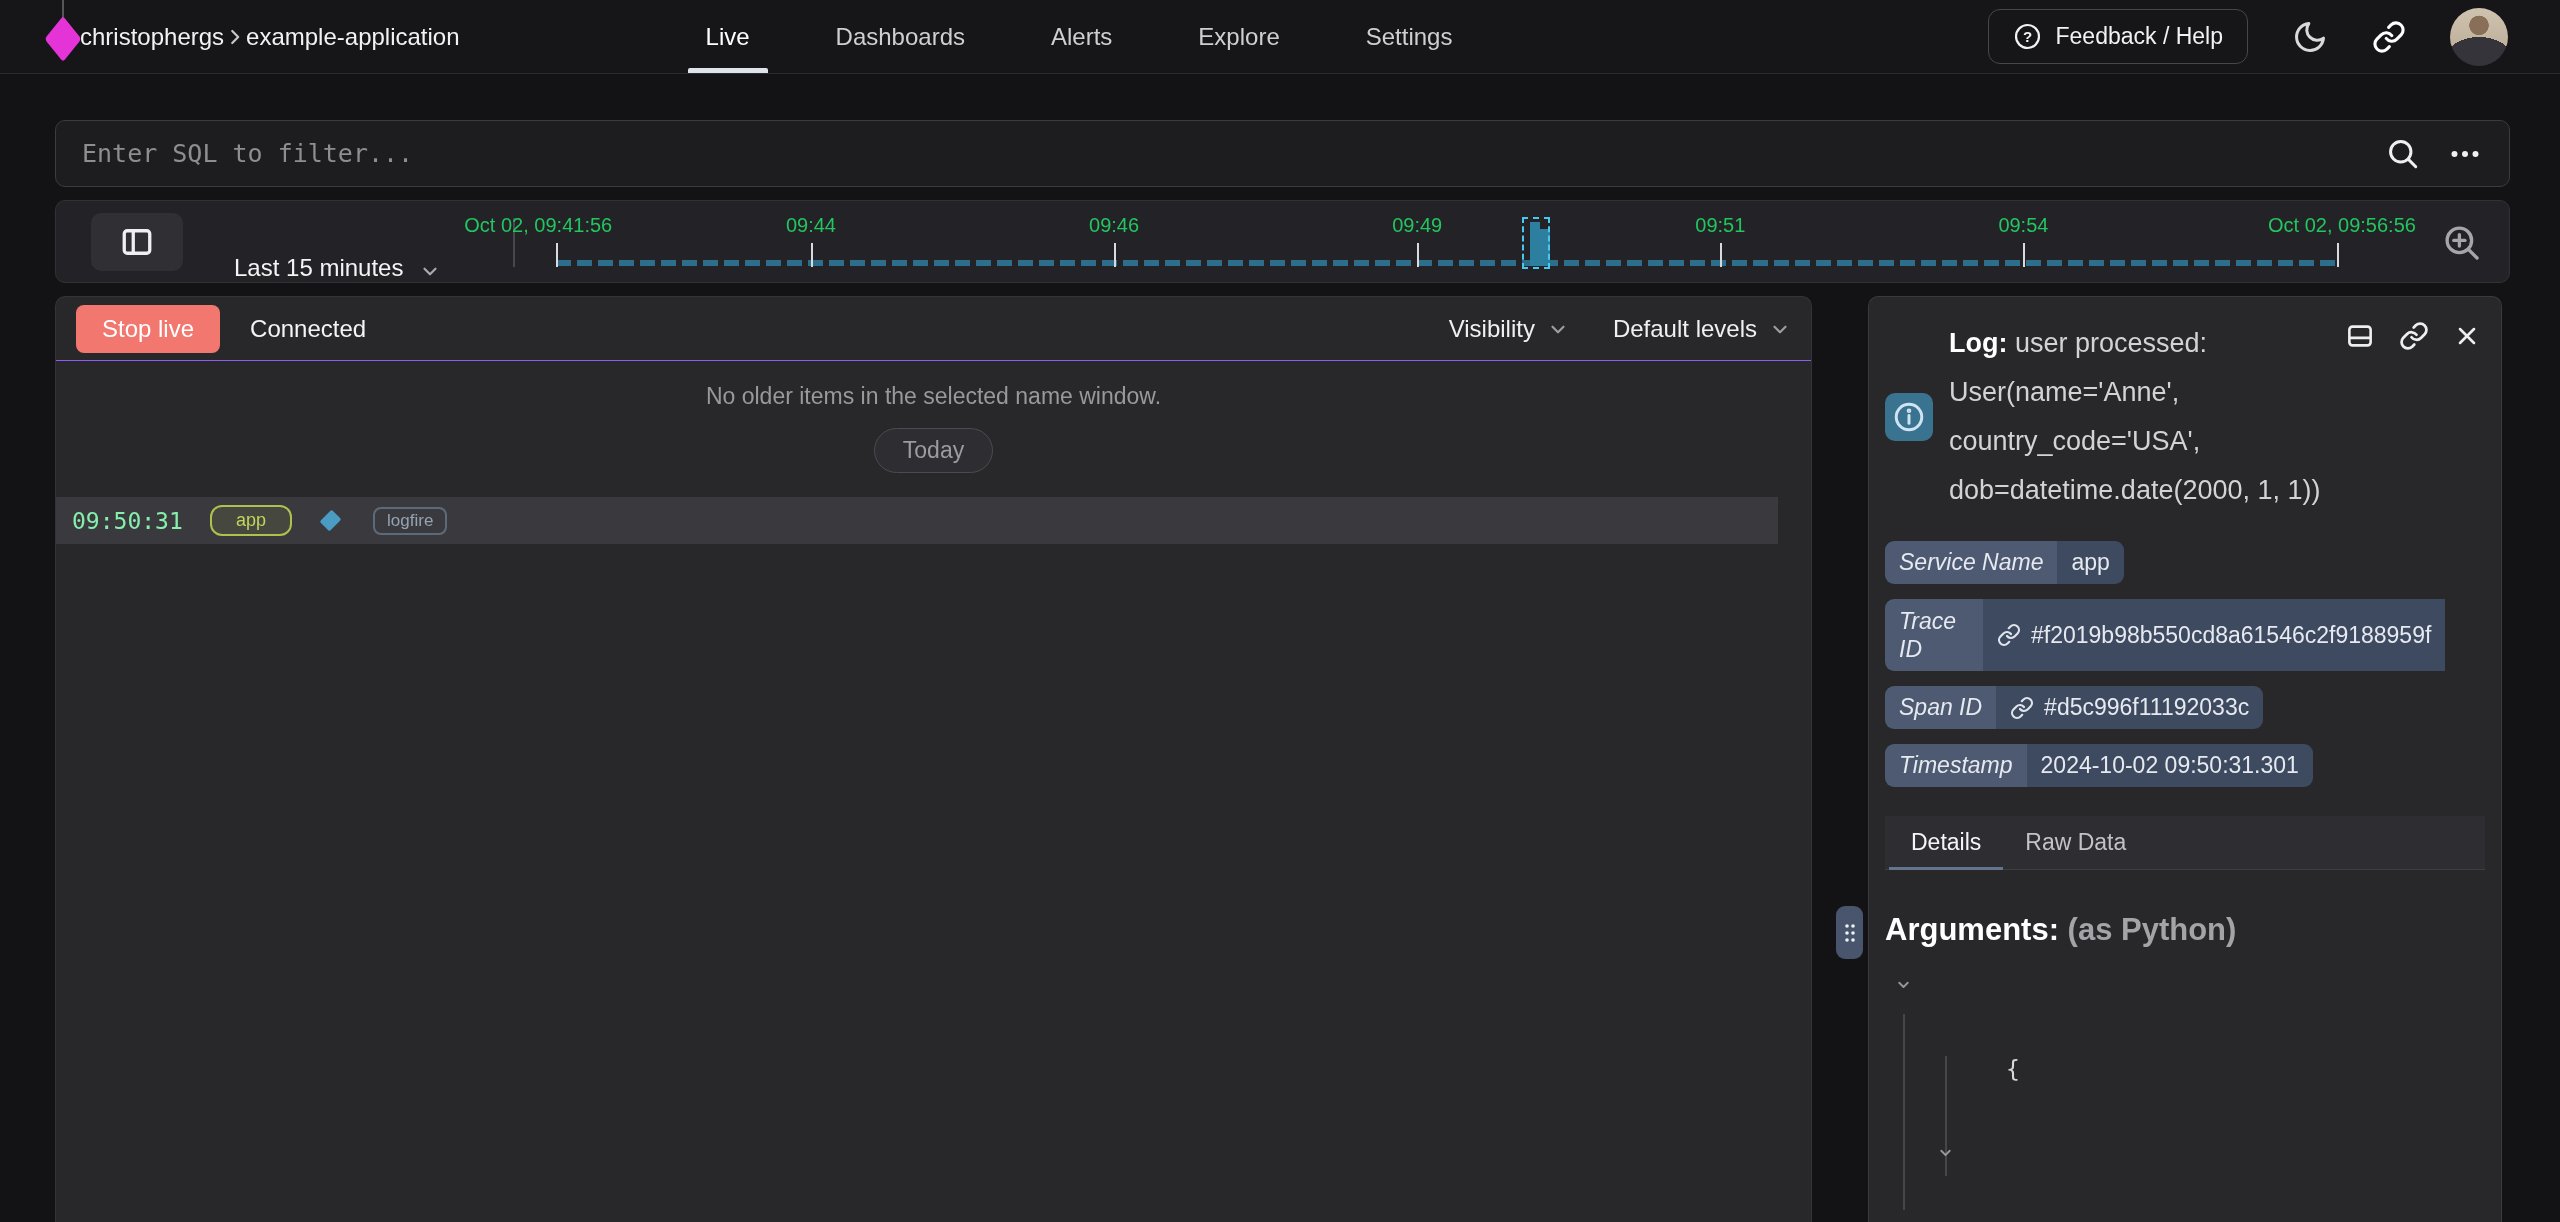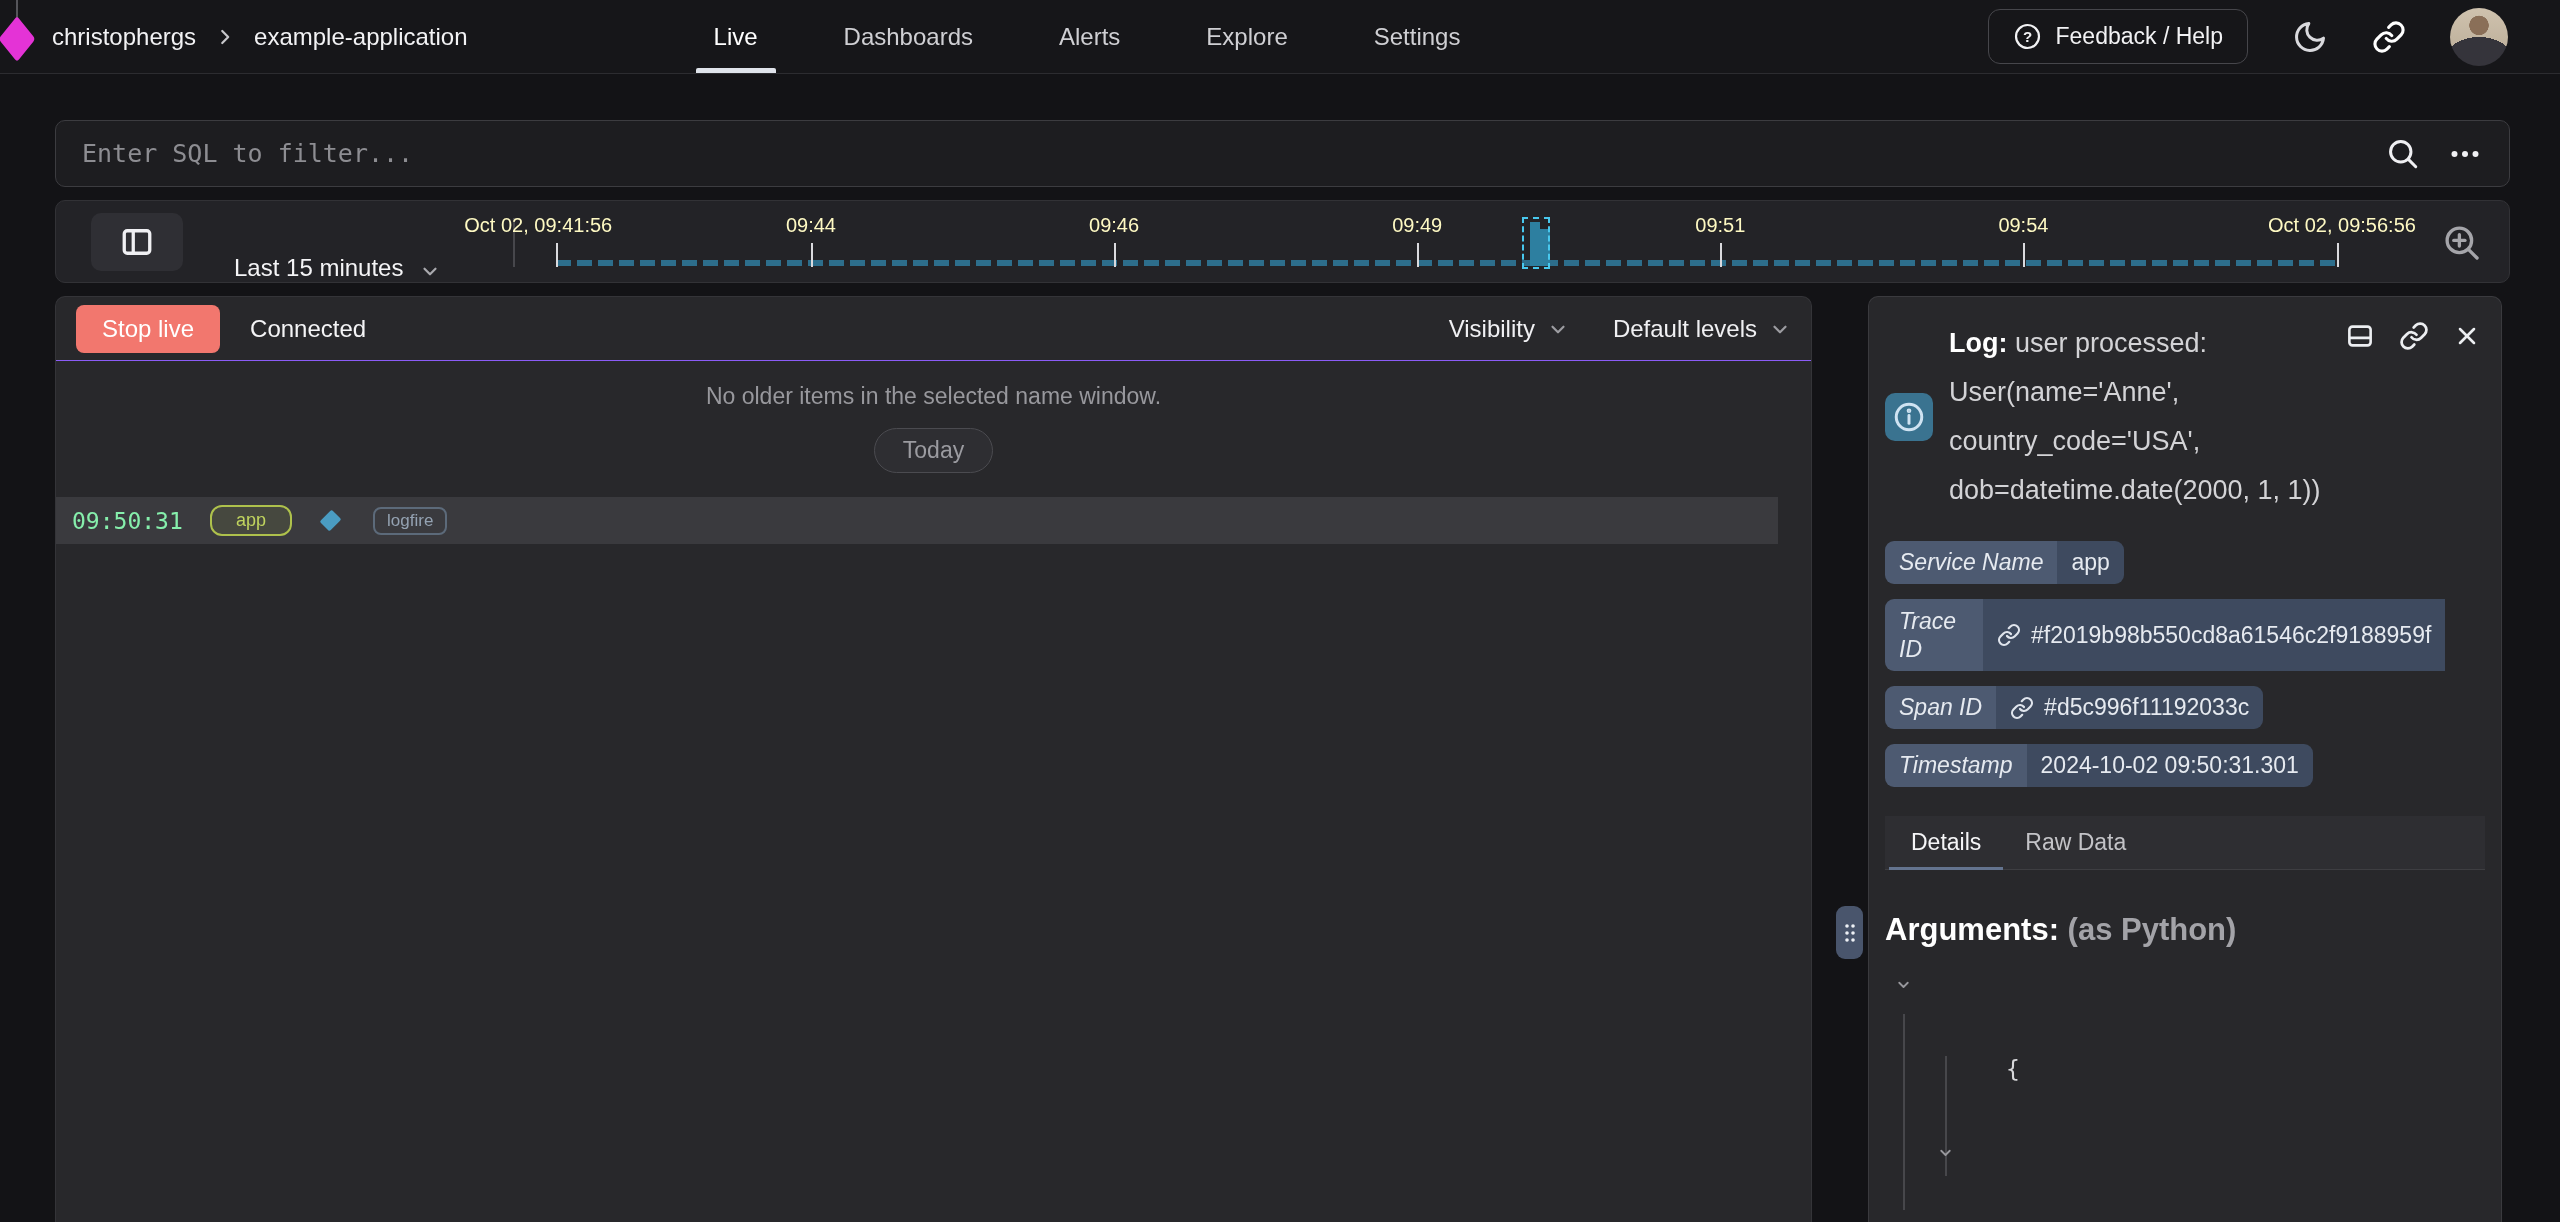--- a/index.html
+++ b/index.html
@@ -11,21 +11,21 @@
     position:relative;
   }
   svg { display:block; }
 
   
   .topbar{
     position:absolute; left:0; top:0; width:2560px; height:74px;
     background:#161619; border-bottom:1px solid #2c2c30;
     display:flex; align-items:center;
   }
-  .brand{ display:flex; align-items:center; gap:18px; }
+  .brand{ display:flex; align-items:center; padding-left:46px; }
   .logo-wrap{ position:relative; width:34px; height:74px; }
   .logo-line{ position:absolute; left:16px; top:0; width:2px; height:30px; background:#55555a; }
   .logo-diamond{
     position:absolute; left:4px; top:26px; width:26px; height:26px;
     background:#e433d6; transform:scaleY(1.25) rotate(45deg); border-radius:3px;
   }
   .crumb{ font-size:24px; color:#f2f2f4; }
   .crumb-sep{ color:#bdbdc2; display:flex; align-items:center; }
   .main-nav{ display:flex; align-items:center; gap:74px; margin-left:240px; height:100%; }
   .nav-item{ font-size:24px; color:#cfcfd3; cursor:pointer; height:100%; display:flex; align-items:center; position:relative; padding:0 6px; }
@@ -72,21 +72,21 @@
     position:absolute; left:178px; top:0; height:100%;
     display:flex; align-items:flex-end; gap:16px; font-size:24px; color:#f4f4f6; cursor:pointer;
   }
   .tl-range .chev{ color:#a9a9ae; }
   .tl-divider{ position:absolute; left:457px; top:17px; width:2px; height:49px; background:#47474c; }
   .tl-axis{ position:absolute; left:500px; top:0; width:1783px; height:83px; }
   .tl-baseline{
     position:absolute; left:0; right:0; top:59px; height:6px;
     background:repeating-linear-gradient(90deg,#2d6e8c 0 15px,transparent 15px 21px);
   }
-  .tl-label{ position:absolute; top:13px; font-size:20px; color:#fef9c3; white-space:nowrap; transform:translateX(-50%); }
+  .tl-label{ position:absolute; top:13px; font-size:20px; color:#22c55e; white-space:nowrap; transform:translateX(-50%); }
   .tl-label.start{ transform:translateX(-62%); }
   .tl-label.end{ transform:translateX(-48%); }
   .tl-tickmark{ position:absolute; top:42px; width:2px; height:24px; background:#dadade; }
   .tl-bar1{ position:absolute; left:54.6%; top:21px; width:10px; height:44px; background:#2d7fa0; }
   .tl-bar2{ position:abssolute; }
   .tl-bar2{ position:absolute; left:55.2%; top:28px; width:10px; height:37px; background:#2d7fa0; }
   .tl-selection{ position:absolute; left:54.2%; top:16px; width:28px; height:52px; border:2px dashed #48c8ee; }
   .tl-zoom{ position:absolute; right:26px; top:21px; color:#a5a5aa; background:none; border:none; cursor:pointer; }
 
   

